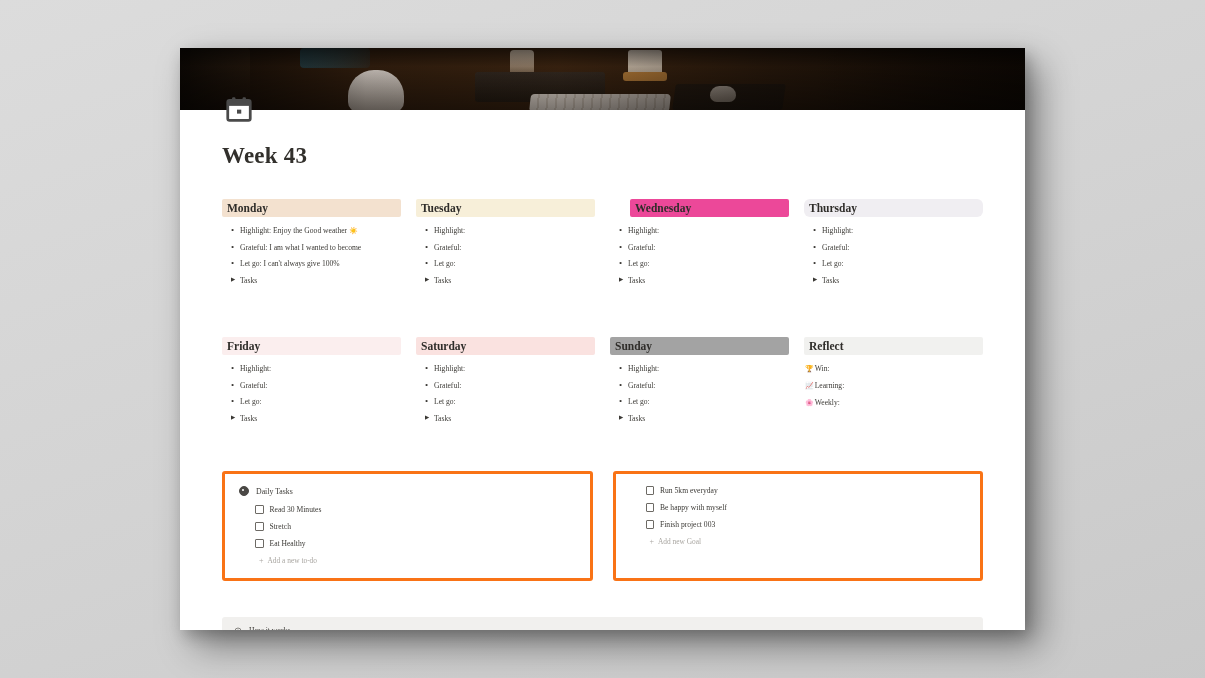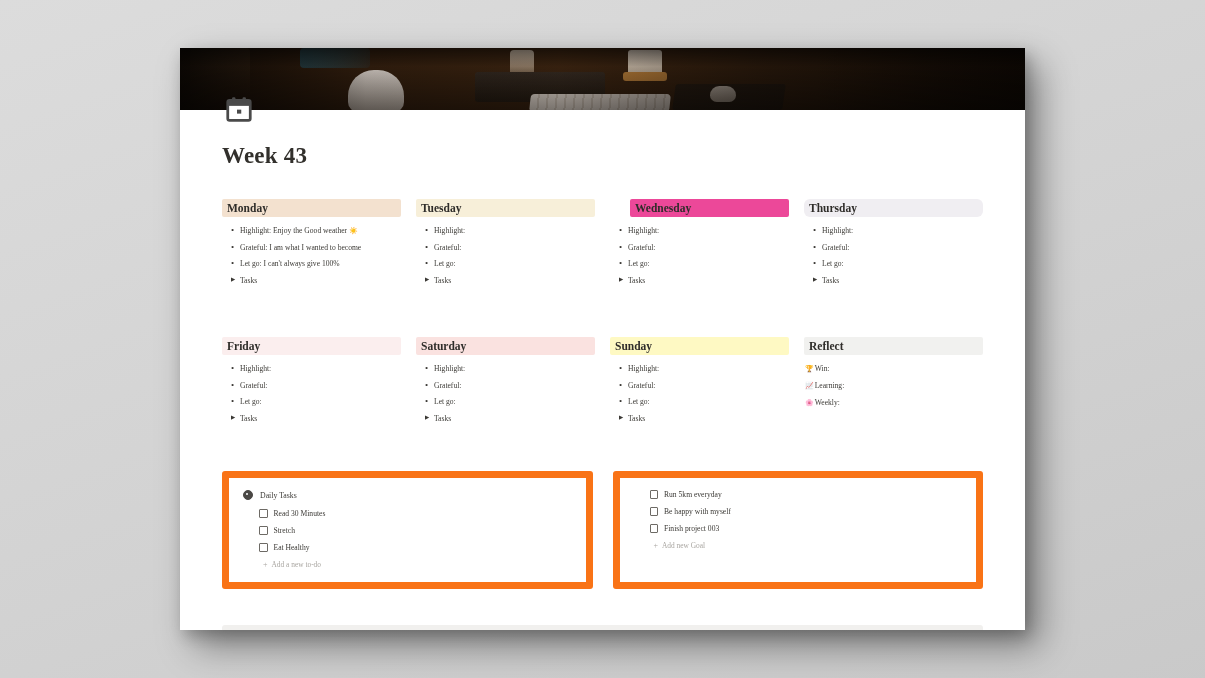--- a/index.html
+++ b/index.html
@@ -208,21 +208,21 @@
     height: 38px;
   }
   
   .panels {
     display: grid;
     grid-template-columns: 1fr 1fr;
     column-gap: 20px;
     margin-top: 34px;
   }
   .panel {
-    border: 7px solid #f97316;
+    border: 3px solid #f97316;
     border-radius: 3px;
     padding: 12px 14px 13px 14px;
     min-height: 72px;
   }
   .panel-head {
     display: flex;
     align-items: center;
     gap: 7px;
     margin-bottom: 9px;
   }
@@ -401,21 +401,21 @@
           <div class="day-head" style="background: rgb(250, 226, 224);">Saturday</div>
           <ul class="day-list">
             <li>Highlight:</li>
             <li>Grateful:</li>
             <li>Let go:</li>
             <li class="toggle">Tasks</li>
           </ul>
         </div>
 
         <div class="day-card">
-          <div class="day-head" style="background: #fef9c3;">Sunday</div>
+          <div class="day-head" style="background: #a3a3a3;">Sunday</div>
           <ul class="day-list">
             <li>Highlight:</li>
             <li>Grateful:</li>
             <li>Let go:</li>
             <li class="toggle">Tasks</li>
           </ul>
         </div>
 
         <div class="day-card">
           <div class="day-head" style="background: rgb(241, 241, 239);">Reflect</div>

